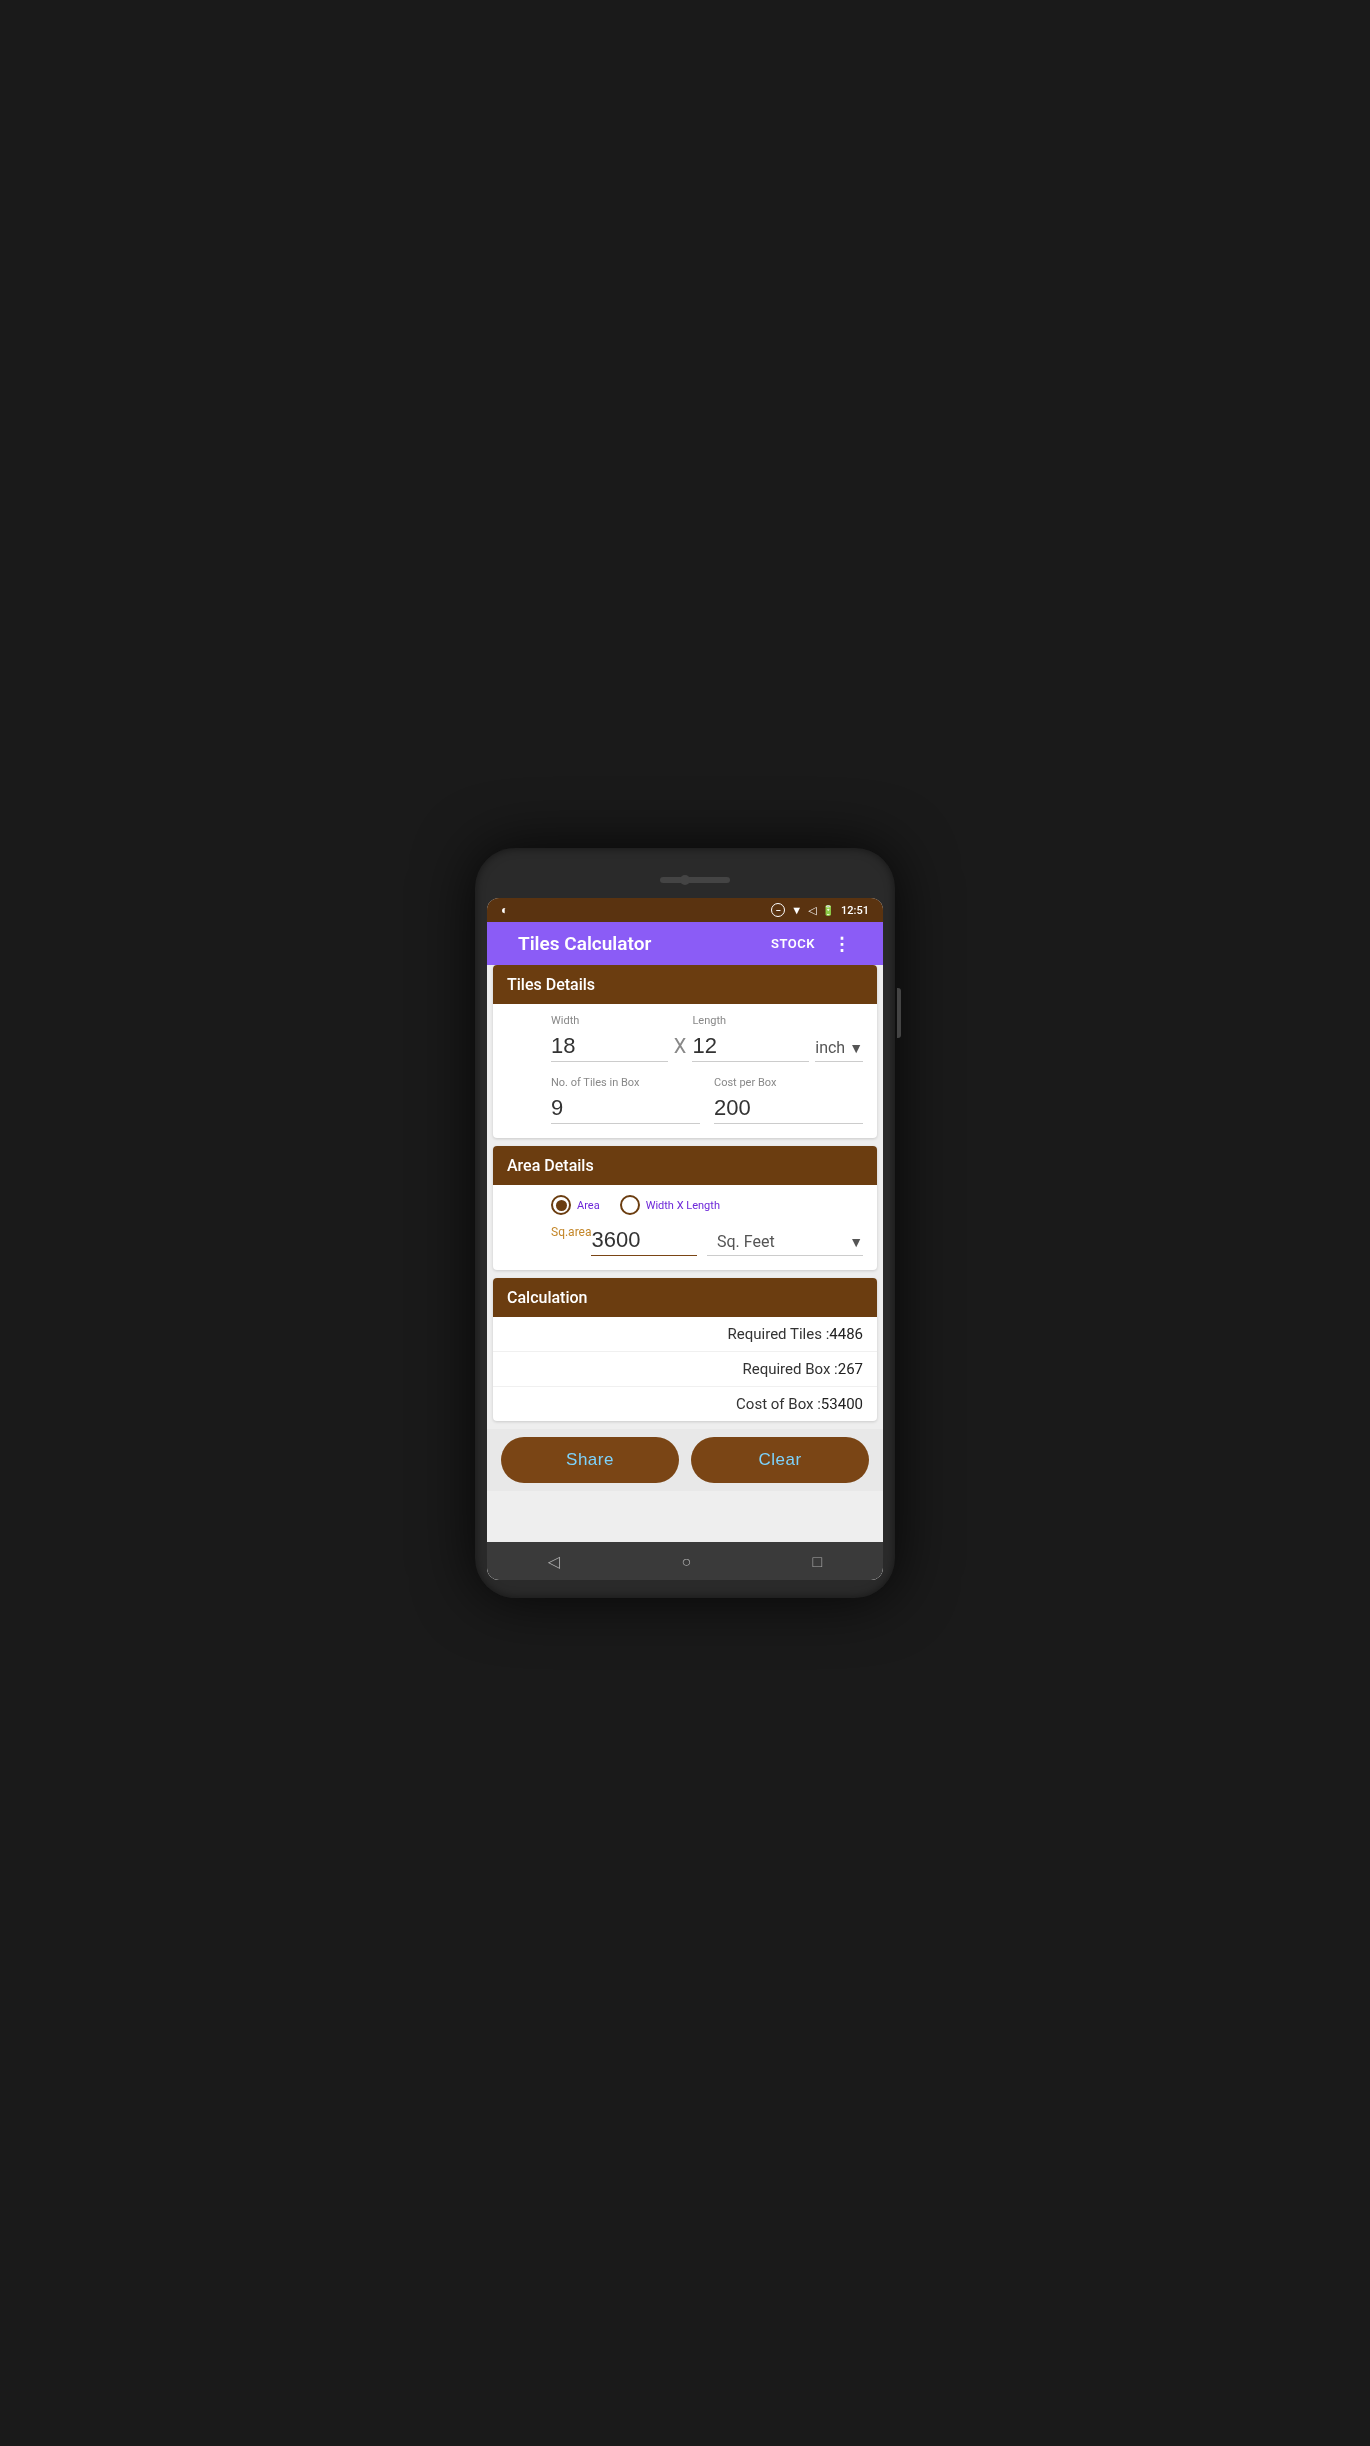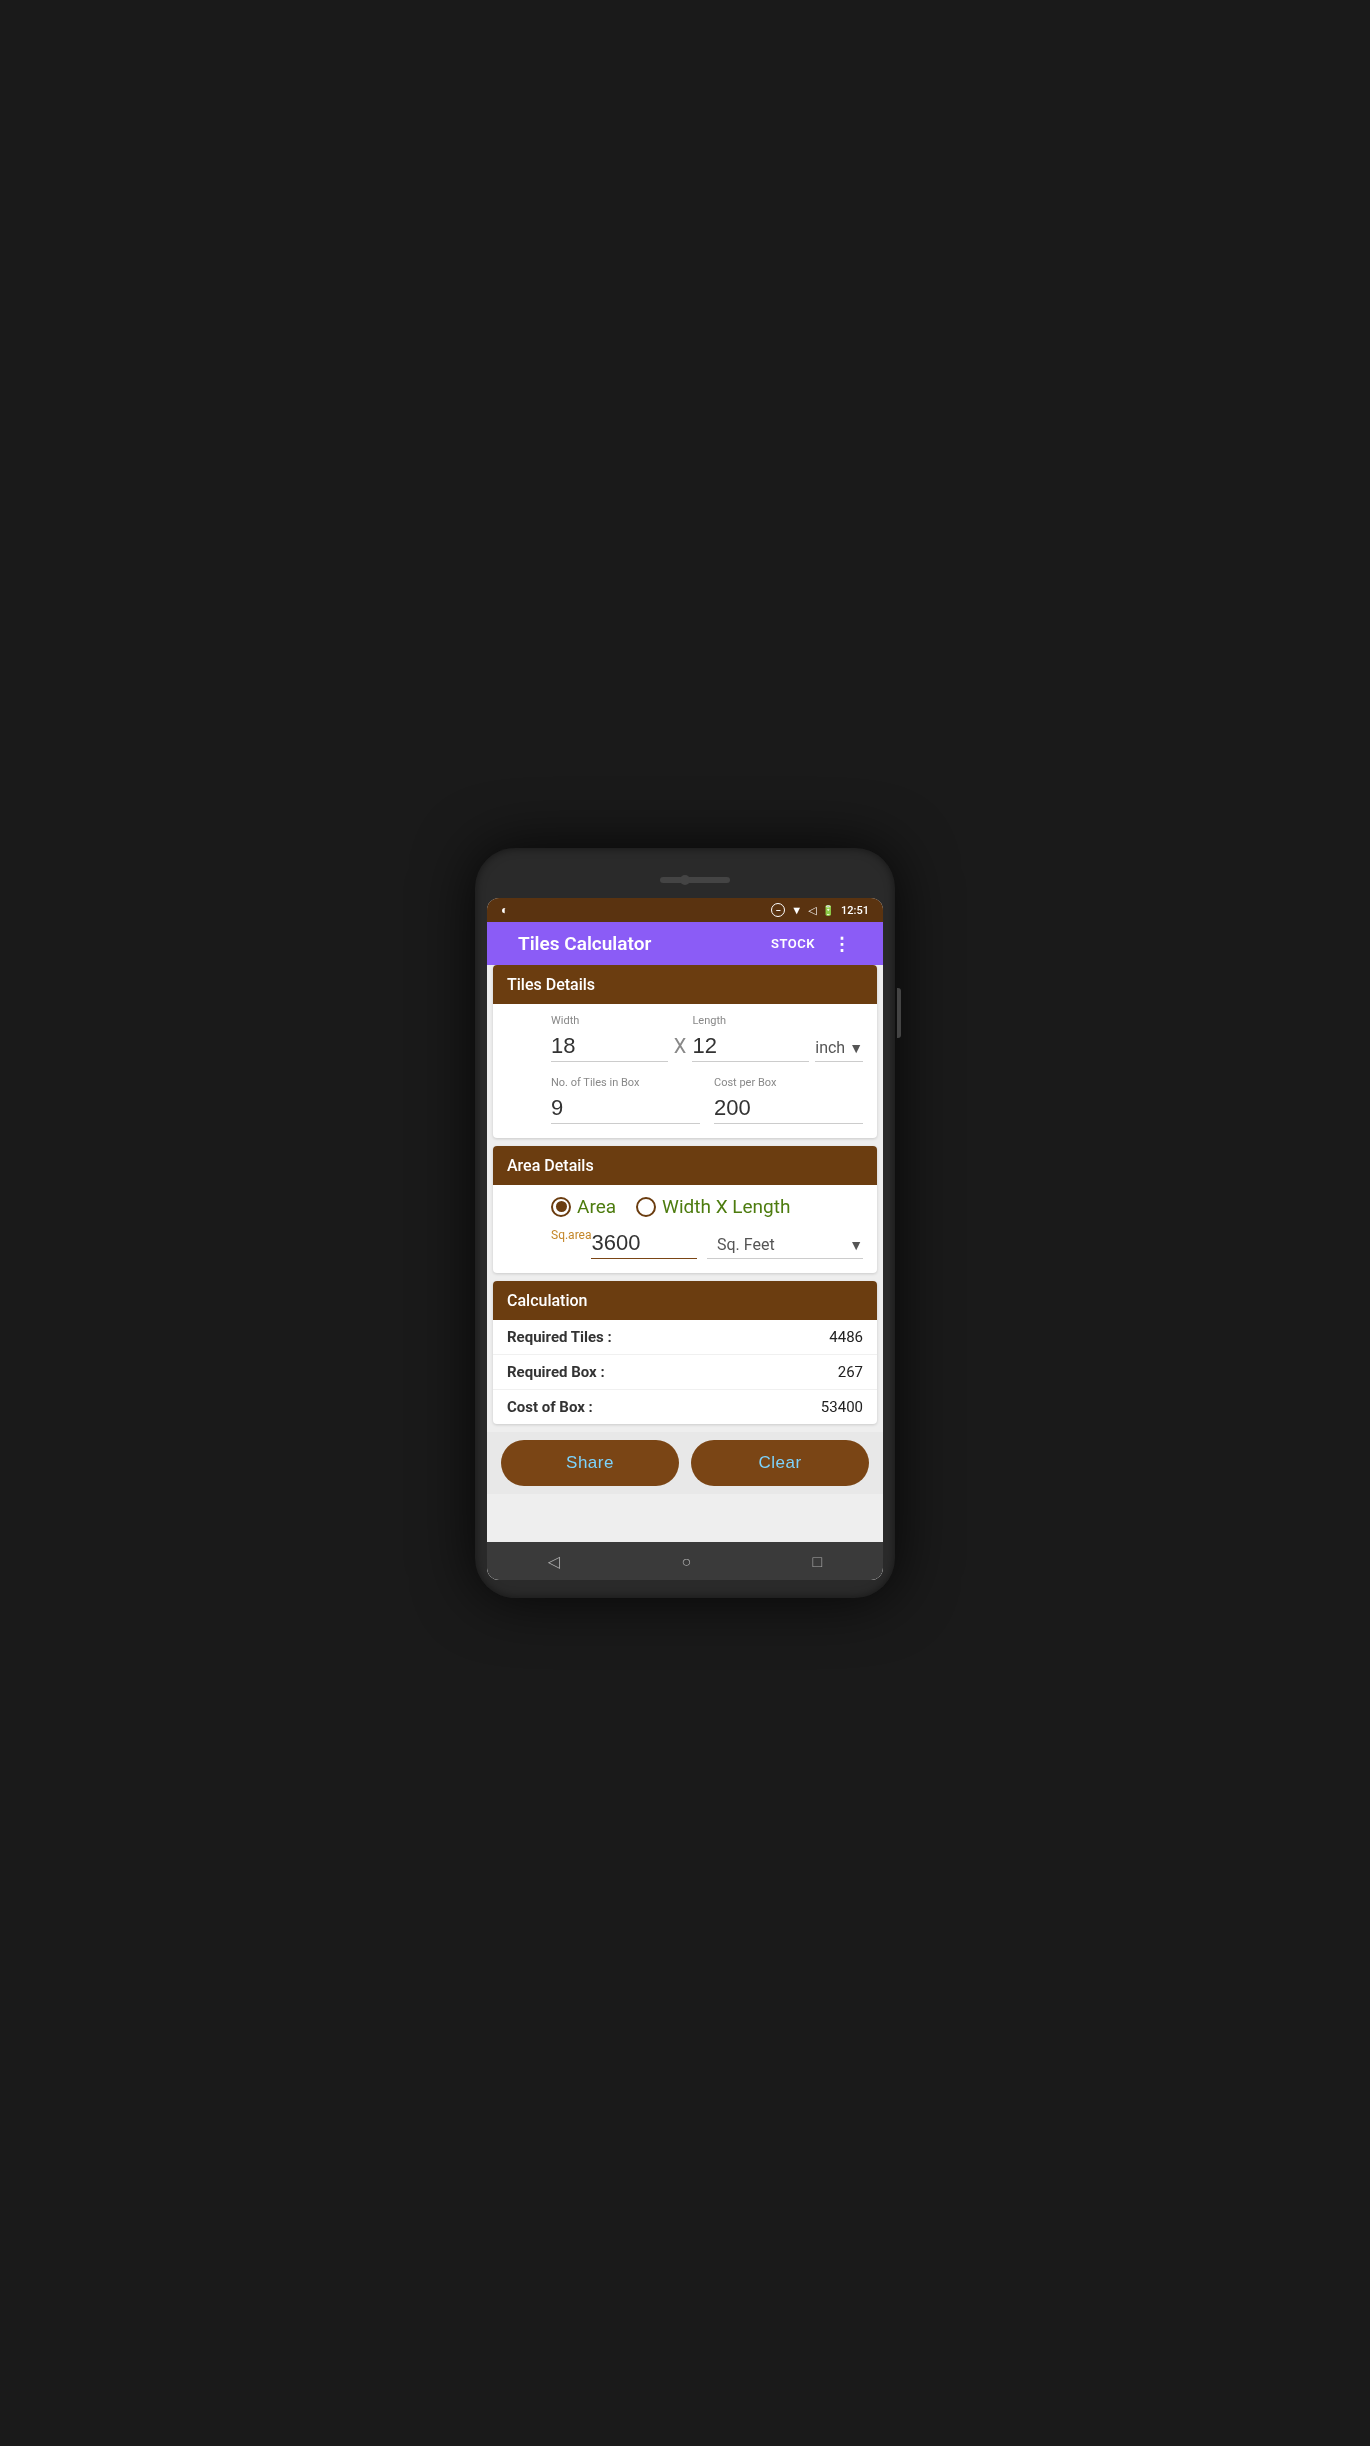--- a/index.html
+++ b/index.html
@@ -212,22 +212,22 @@
     }
     .radio-circle.selected::after {
       content: '';
       width: 11px;
       height: 11px;
       border-radius: 50%;
       background: #6b3d10;
       display: block;
     }
     .radio-label {
-      font-size: 19px;
-      color: #4d7c0f;
+      font-size: 11px;
+      color: #6d28d9;
     }
     .area-input-row {
       display: flex;
       align-items: flex-end;
       gap: 10px;
     }
     .sq-area-label {
       color: #c4872a;
       font-size: 12px;
       margin-bottom: 4px;
@@ -257,21 +257,22 @@
       padding: 8px 14px;
       font-size: 15px;
       color: #333;
       border-bottom: 1px solid #f0f0f0;
     }
     .calc-row:last-child {
       border-bottom: none;
     }
     .calc-label {
       flex: 1;
-      font-weight: 700;
+      font-weight: 400;
+      text-align: right;
     }
     .calc-value {
       font-weight: 400;
       color: #222;
     }
     
     .buttons-row {
       display: flex;
       gap: 12px;
       padding: 8px 14px;

